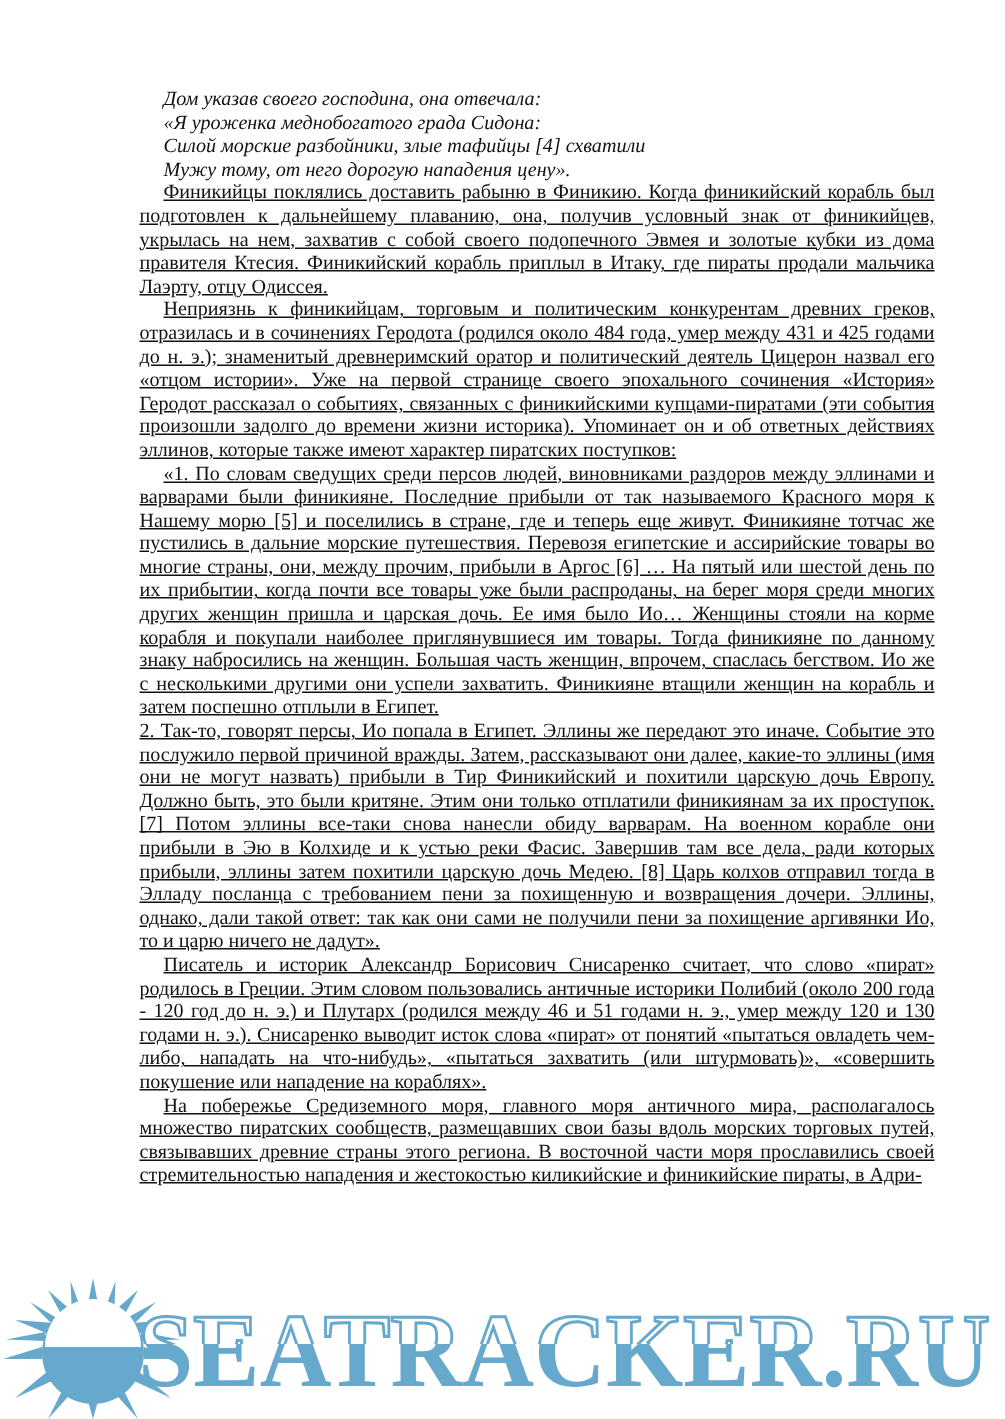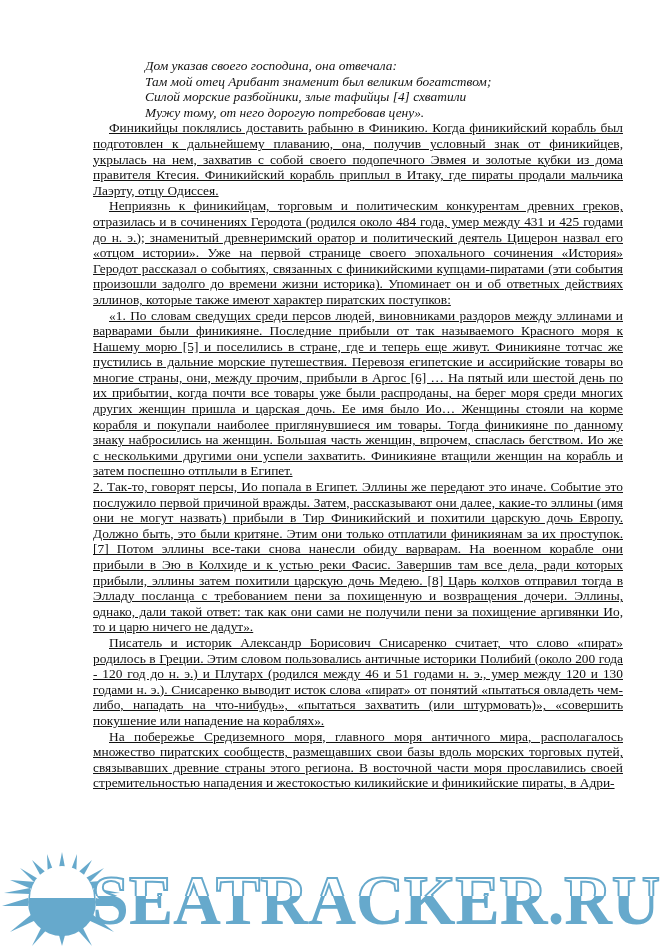--- a/index.html
+++ b/index.html
@@ -3,34 +3,34 @@
   <meta charset="utf-8">
   <style>
     html, body { margin: 0; padding: 0; background: #ffffff; }
     body { width: 670px; height: 946px; position: relative; overflow: hidden; }
     .page {
       position: absolute; left: 93px; top: 58px; width: 530px;
       font-family: "Liberation Serif", serif; font-size: 13.4px; line-height: 15.6px;
       color: #111111; text-align: justify;
     }
     .poem { margin: 0; padding-left: 16px; font-style: italic; }
-    .poem div { white-space: nowrap; margin-left: 36px; }
+    .poem div { white-space: nowrap; }
     .p { margin: 0; text-indent: 16px; text-decoration: underline; }
     .p.noindent { text-indent: 0; }
     .watermark { position: absolute; left: 0; top: 848px; width: 670px; height: 98px; pointer-events: none; }
   </style>
 </head>
 <body>
 
 <div class="page">
   <div class="poem">
     <div>Дом указав своего господина, она отвечала:</div>
-    <div>Там мой отец Арибант знаменит был великим богатством;</div>
+    <div>«Я уроженка меднобогатого града Сидона:</div>
     <div>Силой морские разбойники, злые тафийцы [4] схватили</div>
-    <div>Мужу тому, от него дорогую потребовав цену».</div>
+    <div>Мужу тому, от него дорогую нападения цену».</div>
   </div>
   <p class="p">Финикийцы поклялись доставить рабыню в Финикию. Когда финикийский корабль был подготовлен к дальнейшему плаванию, она, получив условный знак от финикийцев, укрылась на нем, захватив с собой своего подопечного Эвмея и золотые кубки из дома правителя Ктесия. Финикийский корабль приплыл в Итаку, где пираты продали мальчика Лаэрту, отцу Одиссея.</p>
   <p class="p">Неприязнь к финикийцам, торговым и политическим конкурентам древних греков, отразилась и в сочинениях Геродота (родился около 484 года, умер между 431 и 425 годами до н. э.); знаменитый древнеримский оратор и политический деятель Цицерон назвал его «отцом истории». Уже на первой странице своего эпохального сочинения «История» Геродот рассказал о событиях, связанных с финикийскими купцами-пиратами (эти события произошли задолго до времени жизни историка). Упоминает он и об ответных действиях эллинов, которые также имеют характер пиратских поступков:</p>
   <p class="p">«1. По словам сведущих среди персов людей, виновниками раздоров между эллинами и варварами были финикияне. Последние прибыли от так называемого Красного моря к Нашему морю [5] и поселились в стране, где и теперь еще живут. Финикияне тотчас же пустились в дальние морские путешествия. Перевозя египетские и ассирийские товары во многие страны, они, между прочим, прибыли в Аргос [6] … На пятый или шестой день по их прибытии, когда почти все товары уже были распроданы, на берег моря среди многих других женщин пришла и царская дочь. Ее имя было Ио… Женщины стояли на корме корабля и покупали наиболее приглянувшиеся им товары. Тогда финикияне по данному знаку набросились на женщин. Большая часть женщин, впрочем, спаслась бегством. Ио же с несколькими другими они успели захватить. Финикияне втащили женщин на корабль и затем поспешно отплыли в Египет.</p>
   <p class="p noindent">2. Так-то, говорят персы, Ио попала в Египет. Эллины же передают это иначе. Событие это послужило первой причиной вражды. Затем, рассказывают они далее, какие-то эллины (имя они не могут назвать) прибыли в Тир Финикийский и похитили царскую дочь Европу. Должно быть, это были критяне. Этим они только отплатили финикиянам за их проступок. [7] Потом эллины все-таки снова нанесли обиду варварам. На военном корабле они прибыли в Эю в Колхиде и к устью реки Фасис. Завершив там все дела, ради которых прибыли, эллины затем похитили царскую дочь Медею. [8] Царь колхов отправил тогда в Элладу посланца с требованием пени за похищенную и возвращения дочери. Эллины, однако, дали такой ответ: так как они сами не получили пени за похищение аргивянки Ио, то и царю ничего не дадут».</p>
   <p class="p">Писатель и историк Александр Борисович Снисаренко считает, что слово «пират» родилось в Греции. Этим словом пользовались античные историки Полибий (около 200 года - 120 год до н. э.) и Плутарх (родился между 46 и 51 годами н. э., умер между 120 и 130 годами н. э.). Снисаренко выводит исток слова «пират» от понятий «пытаться овладеть чем-либо, нападать на что-нибудь», «пытаться захватить (или штурмовать)», «совершить покушение или нападение на кораблях».</p>
   <p class="p">На побережье Средиземного моря, главного моря античного мира, располагалось множество пиратских сообществ, размещавших свои базы вдоль морских торговых путей, связывавших древние страны этого региона. В восточной части моря прославились своей стремительностью нападения и жестокостью киликийские и финикийские пираты, в Адри-</p>
 </div>
 
 <svg class="watermark" viewBox="0 0 670 98" xmlns="http://www.w3.org/2000/svg">

